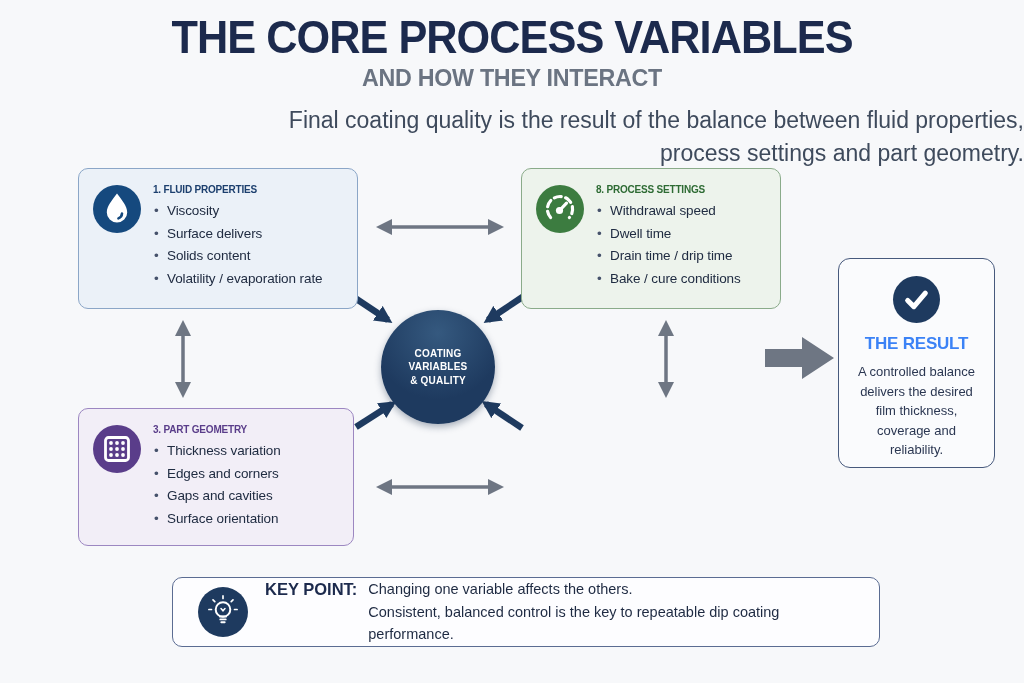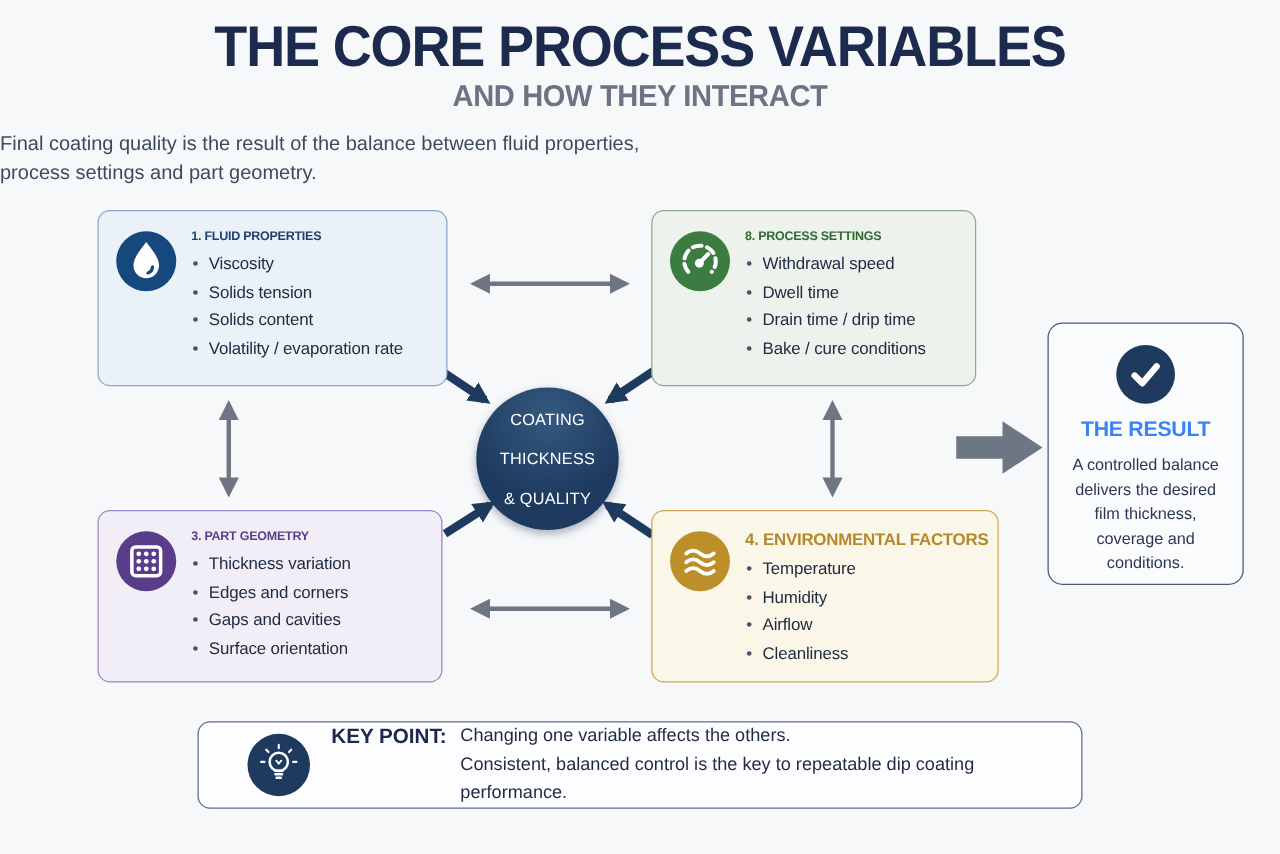--- a/index.html
+++ b/index.html
@@ -6,22 +6,22 @@
   .canvas{position:relative;width:1024px;height:683px;background:#f7f8fa;
           font-family:"Liberation Sans",sans-serif;overflow:hidden;border-radius:27px;}
 
   
   .title{position:absolute;top:14px;left:0;width:100%;text-align:center;
          font-size:46px;font-weight:bold;color:#1c2a4d;letter-spacing:-1px;
          transform:scaleX(0.94);line-height:1;}
   .subtitle{position:absolute;top:66px;left:0;width:100%;text-align:center;
             font-size:24px;font-weight:bold;color:#6b7482;letter-spacing:-0.3px;
             transform:scaleX(0.97);line-height:1;}
-  .desc{position:absolute;top:104px;left:0;width:100%;text-align:left;
-        font-size:16px;color:#3e4a5c;line-height:1.45;}
+  .desc{position:absolute;top:104px;left:0;width:100%;text-align:right;
+        font-size:23px;color:#3e4a5c;line-height:1.45;}
 
   
   .arrows{position:absolute;left:0;top:0;z-index:0;}
 
   
   .vbox{position:absolute;z-index:1;border-radius:10px;border:1.5px solid;
         box-sizing:border-box;padding:14px 10px 10px 14px;display:flex;gap:12px;}
   .icon-circle{width:48px;height:48px;border-radius:50%;flex:0 0 48px;
                display:flex;align-items:center;justify-content:center;margin-top:2px;}
   .vbox h3{margin:1px 0 8px 0;font-size:10px;letter-spacing:-0.2px;white-space:nowrap;}
@@ -38,36 +38,36 @@
   #box-geometry h3{color:#5a3d8a;} #box-geometry .icon-circle{background:#5a3d8a;}
   #box-env{left:521px;top:408px;width:278px;height:138px;background:#fbf7e8;border-color:#caa94e;}
   #box-env h3{color:#b3892a;font-size:13.5px;} #box-env .icon-circle{background:#bd8f2a;}
 
   
   #center-node{position:absolute;z-index:1;left:381px;top:310px;width:114px;height:114px;
                border-radius:50%;
                background:radial-gradient(circle at 50% 20%,#35597f 0%,#1e3a5f 62%);
                box-shadow:0 3px 7px rgba(20,40,70,0.35);
                color:#fff;display:flex;flex-direction:column;align-items:center;
-               justify-content:center;text-align:center;font-weight:normal;
-               font-size:13px;line-height:1.32;letter-spacing:0.2px;gap:14px;}
+               justify-content:center;text-align:center;font-weight:bold;
+               font-size:10px;line-height:1.32;letter-spacing:0.2px;}
 
   
   #result-box{position:absolute;z-index:1;left:838px;top:258px;width:157px;height:210px;
               background:#fafbfd;border:1.5px solid #47597c;border-radius:12px;
               text-align:center;padding:17px 10px 10px;box-sizing:border-box;}
   .check-circle{width:47px;height:47px;background:#1e3a5f;border-radius:50%;
                 margin:0 auto 11px;display:flex;align-items:center;justify-content:center;}
   #result-box h3{font-size:17px;color:#3b82f6;margin:0 0 8px;letter-spacing:-0.2px;}
   #result-box p{font-size:13px;color:#2b3752;margin:0;line-height:1.5;}
 
   
-  #key-point{position:absolute;z-index:1;left:158px;top:577px;width:708px;height:70px;
+  #key-point{position:absolute;z-index:1;left:172px;top:577px;width:708px;height:70px;
              background:#fdfdff;border:1.5px solid #5b6c92;border-radius:10px;
-             display:flex;align-items:center;padding:0 16px 0 39px;box-sizing:border-box;}
+             display:flex;align-items:center;padding:0 16px 0 25px;box-sizing:border-box;}
   .bulb-circle{width:50px;height:50px;border-radius:50%;background:#1e3a5f;flex:0 0 50px;
                display:flex;align-items:center;justify-content:center;margin-right:17px;}
   .kp-text{display:flex;align-items:flex-start;}
   .kp-label{font-size:16.5px;font-weight:bold;color:#1c2a4d;white-space:nowrap;
             line-height:22.5px;margin-right:11px;}
   .kp-lines{font-size:14.5px;color:#1e2a42;line-height:22.5px;}
 </style>
 </head>
 <body>
 
@@ -107,21 +107,21 @@
     <div class="icon-circle">
       <svg width="48" height="48" viewBox="0 0 48 48">
         <path d="M24 8.5 C29.2 15.5 34.2 21.2 34.2 27.4 A10.2 10.2 0 0 1 13.8 27.4 C13.8 21.2 18.8 15.5 24 8.5 Z" fill="#fff"></path>
         <path d="M29 28.5 A5.6 5.6 0 0 1 25.4 33.4" stroke="#15497e" stroke-width="2.6" fill="none" stroke-linecap="round"></path>
       </svg>
     </div>
     <div>
       <h3>1. FLUID PROPERTIES</h3>
       <ul>
         <li>Viscosity</li>
-        <li>Solids tension</li>
+        <li>Surface delivers</li>
         <li>Solids content</li>
         <li>Volatility / evaporation rate</li>
       </ul>
     </div>
   </div>
 
   <div class="vbox" id="box-process">
     <div class="icon-circle">
       <svg width="48" height="48" viewBox="0 0 48 48">
         <path d="M14.6 32.5 A12.6 12.6 0 1 1 33.4 32.5" fill="none" stroke="#fff" stroke-width="3.2" stroke-linecap="round" stroke-dasharray="7 4.5"></path>
@@ -159,53 +159,35 @@
       <h3>3. PART GEOMETRY</h3>
       <ul>
         <li>Thickness variation</li>
         <li>Edges and corners</li>
         <li>Gaps and cavities</li>
         <li>Surface orientation</li>
       </ul>
     </div>
   </div>
 
-  <div class="vbox" id="box-env">
-    <div class="icon-circle">
-      <svg width="48" height="48" viewBox="0 0 48 48">
-        <path d="M13 17.8 q5.5 -4.6 11 0 t11 0" stroke="#fff" stroke-width="3" fill="none" stroke-linecap="round"></path>
-        <path d="M13 24.8 q5.5 -4.6 11 0 t11 0" stroke="#fff" stroke-width="3" fill="none" stroke-linecap="round"></path>
-        <path d="M13 31.8 q5.5 -4.6 11 0 t11 0" stroke="#fff" stroke-width="3" fill="none" stroke-linecap="round"></path>
-      </svg>
-    </div>
-    <div>
-      <h3>4. ENVIRONMENTAL FACTORS</h3>
-      <ul>
-        <li>Temperature</li>
-        <li>Humidity</li>
-        <li>Airflow</li>
-        <li>Cleanliness</li>
-      </ul>
-    </div>
-  </div>
 
   <div id="center-node">
     <span>COATING</span>
-    <span>THICKNESS</span>
+    <span>VARIABLES</span>
     <span>&amp; QUALITY</span>
   </div>
 
   <div id="result-box">
     <div class="check-circle">
       <svg width="47" height="47" viewBox="0 0 48 48">
         <path d="M15 25 l6.3 6.3 L33 17.5" stroke="#fff" stroke-width="5.2" fill="none" stroke-linecap="round" stroke-linejoin="round"></path>
       </svg>
     </div>
     <h3>THE RESULT</h3>
-    <p>A controlled balance delivers the desired film thickness, coverage and conditions.</p>
+    <p>A controlled balance delivers the desired film thickness, coverage and reliability.</p>
   </div>
 
   <div id="key-point">
     <div class="bulb-circle">
       <svg width="50" height="50" viewBox="0 0 50 50">
         <circle cx="25" cy="22.5" r="7.3" fill="none" stroke="#fff" stroke-width="2"></circle>
         <path d="M21.8 29.5 h6.4 M22.3 32.4 h5.4 M23.3 35.2 h3.4" stroke="#fff" stroke-width="1.9" stroke-linecap="round"></path>
         <path d="M25 11.5 v-2.6 M33.2 14.6 l1.8-1.8 M16.8 14.6 l-1.8-1.8 M36.5 22.5 h2.6 M10.9 22.5 h2.6" stroke="#fff" stroke-width="1.7" stroke-linecap="round"></path>
         <path d="M23 21.5 l2 2.3 2-2.3" fill="none" stroke="#fff" stroke-width="1.5" stroke-linecap="round"></path>
       </svg>

